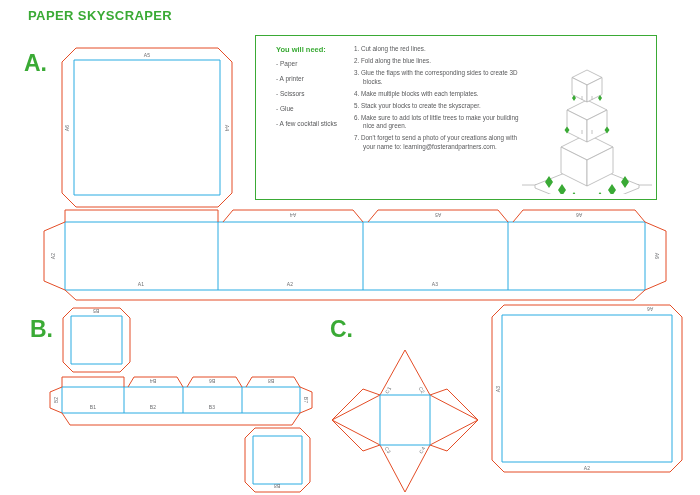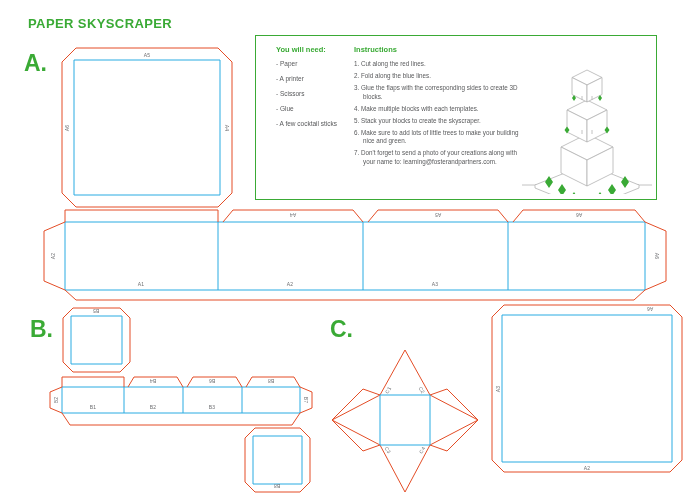--- a/index.html
+++ b/index.html
@@ -1,19 +1,19 @@
 <!DOCTYPE html>
 <html><head>
 <meta charset="utf-8">
 <style>
   html,body{margin:0;padding:0;background:#fff;}
   .page{position:relative;width:700px;height:495px;background:#fff;overflow:hidden;
         font-family:"Liberation Sans",sans-serif;}
   .title{position:absolute;left:28px;top:8px;font-size:13px;font-weight:bold;
-         color:#3aaa35;letter-spacing:.4px;margin-top:8px;}
+         color:#3aaa35;letter-spacing:.4px;}
   .section-letter{position:absolute;font-size:23px;font-weight:bold;color:#3aaa35;}
   .letter-a{left:24px;top:50px;}
   .letter-b{left:30px;top:316px;}
   .letter-c{left:330px;top:316px;}
   .info-box{position:absolute;left:255px;top:35px;width:402px;height:165px;
             border:1.5px solid #3aaa35;box-sizing:border-box;background:#fff;}
   .need-col{position:absolute;left:20px;top:9px;width:84px;}
   .col-title{color:#3aaa35;font-weight:bold;font-size:7.5px;margin-bottom:6px;}
   .need-item{font-size:6.5px;color:#58595b;margin-bottom:8px;}
   .inst-col{position:absolute;left:98px;top:9px;width:172px;}
@@ -41,21 +41,20 @@
   <div class="info-box">
     <div class="need-col">
       <div class="col-title">You will need:</div>
       <div class="need-item">- Paper</div>
       <div class="need-item">- A printer</div>
       <div class="need-item">- Scissors</div>
       <div class="need-item">- Glue</div>
       <div class="need-item">- A few cocktail sticks</div>
     </div>
     <div class="inst-col">
-      <div class="col-title">Instructions</div>
       <div class="inst-step">1. Cut along the red lines.</div>
       <div class="inst-step">2. Fold along the blue lines.</div>
       <div class="inst-step">3. Glue the flaps with the corresponding sides to create 3D blocks.</div>
       <div class="inst-step">4. Make multiple blocks with each templates.</div>
       <div class="inst-step">5. Stack your blocks to create the skyscraper.</div>
       <div class="inst-step">6. Make sure to add lots of little trees to make your building nice and green.</div>
       <div class="inst-step">7. Don't forget to send a photo of your creations along with your name to: learning@fosterandpartners.com.</div>
     </div>
 
     <svg class="illus" width="130" height="152" viewBox="0 0 130 152">

